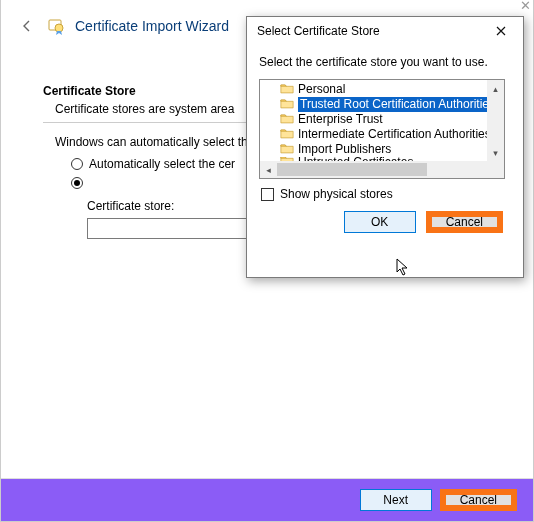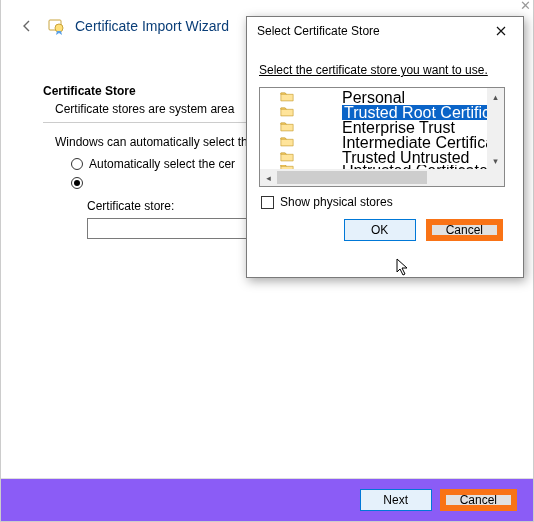--- a/index.html
+++ b/index.html
@@ -115,41 +115,41 @@
     background:#fff;
     text-align:right;
   }
   .modal-title { font-size:12px; }
   .modal-close {
     width:40px; height:26px;
     display:flex; align-items:center; justify-content:center;
     font-size:13px; color:#111;
   }
   .modal-body { padding:6px 12px 0 12px; }
-  .modal-instr { margin:12px 0 10px 0;text-decoration:underline; }
+  .modal-instr { margin:4px 0 10px 0; }
 
   .tree-container {
     position:relative;
     border:1px solid #888;
     width:246px; height:100px;
     background:#fff;
     display:flex; flex-direction:column;
   }
   .tree-list {
     flex:1 1 auto;
     padding:2px 0 0 4px;
     overflow:hidden;
     position:relative;
   }
   .tree-row {
     display:flex; align-items:center; gap:4px;
     height:15px; padding:0 2px 0 16px;
     white-space:nowrap;
   }
-  .tree-row .label { font-size:16px; line-height:15px;margin-left:44px; }
+  .tree-row .label { font-size:12px; line-height:15px; }
   .tree-row.selected .label {
     background:#0a64c8; color:#fff;
     padding:0 2px;
   }
   .tree-row.cutoff { height:10px; overflow:hidden; }
 
   .vscroll {
     position:absolute; right:0; top:0; width:17px; bottom:17px;
     background:#f0f0f0;
   }
@@ -285,21 +285,21 @@
                 <path d="M1 2 h5 l1.2 1.5 H15 V11 H1 Z" fill="#ffe49a" stroke="#caa23a" stroke-width="0.8"></path>
                 <path d="M1 2 h5 l1.2 1.5 H1 Z" fill="#ffd36b" stroke="#caa23a" stroke-width="0.8"></path>
               </svg></span>
             <span class="label">Intermediate Certification Authorities</span>
           </div>
           <div class="tree-row">
             <span><svg viewBox="0 0 16 12" width="14" height="11">
                 <path d="M1 2 h5 l1.2 1.5 H15 V11 H1 Z" fill="#ffe49a" stroke="#caa23a" stroke-width="0.8"></path>
                 <path d="M1 2 h5 l1.2 1.5 H1 Z" fill="#ffd36b" stroke="#caa23a" stroke-width="0.8"></path>
               </svg></span>
-            <span class="label">Trusted Untrusted</span>
+            <span class="label">Import Publishers</span>
           </div>
           <div class="tree-row cutoff">
             <span><svg viewBox="0 0 16 12" width="14" height="11">
                 <path d="M1 2 h5 l1.2 1.5 H15 V11 H1 Z" fill="#ffe49a" stroke="#caa23a" stroke-width="0.8"></path>
                 <path d="M1 2 h5 l1.2 1.5 H1 Z" fill="#ffd36b" stroke="#caa23a" stroke-width="0.8"></path>
               </svg></span>
             <span class="label">Untrusted Certificates</span>
           </div>
         </div>
 

